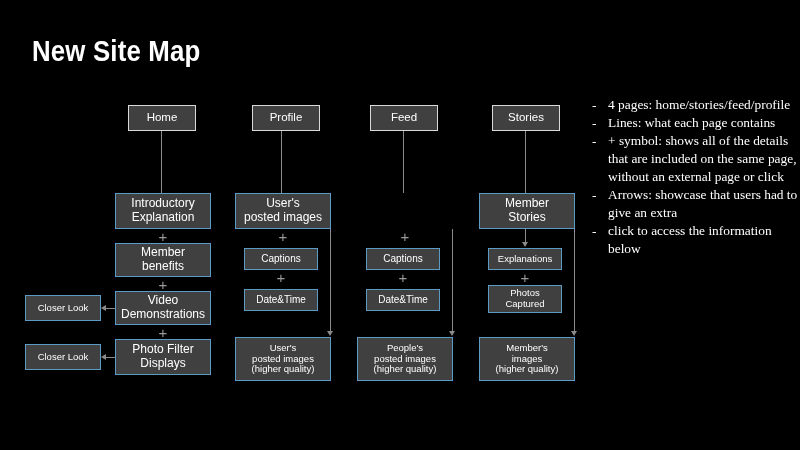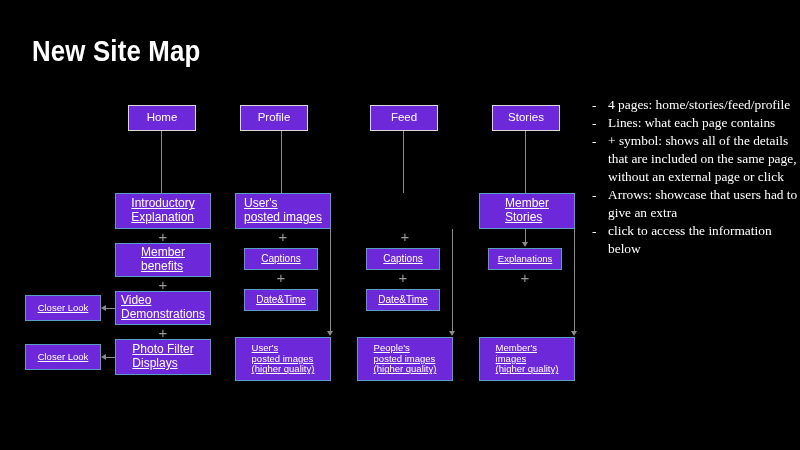--- a/index.html
+++ b/index.html
@@ -31,34 +31,33 @@
     white-space: nowrap;
   }
 
   
   .node {
     position: absolute;
     box-sizing: border-box;
     display: flex;
     align-items: center;
     justify-content: center;
-    text-align: left;
-    color: #ffffff;
-    background: #6d28d9;
+    text-align: center;
+    color: #ffffff;
+    background: #404040;
     line-height: 1.14;
     white-space: pre-line;
   }
   .node.top {
     border: 1.4px solid #d9d9d9;
     font-size: 11.5px;
   }
   .node.blue {
     border: 1.4px solid #5b9bc4;
     font-size: 12px;
-    text-decoration: underline;
   }
   .node.blue.small  { font-size: 9.5px; }
   .node.blue.tiny   { font-size: 8.6px; }
   .node.blue.mid    { font-size: 10px; }
 
   
   .vline {
     position: absolute;
     width: 1.3px;
     background: #8a8a8a;
@@ -145,21 +144,21 @@
 Displays</div>
 
   <div class="node blue small" style="left:25px; top:295px; width:76px; height:26px;">Closer Look</div>
   <div class="hline" style="left:104px; top:307.5px; width:11px;"></div>
   <div class="arrow-left" style="left:101px; top:304.5px;"></div>
 
   <div class="node blue small" style="left:25px; top:344px; width:76px; height:26px;">Closer Look</div>
   <div class="hline" style="left:104px; top:356.5px; width:11px;"></div>
   <div class="arrow-left" style="left:101px; top:353.5px;"></div>
 
-  <div class="node top" style="left:240px; top:105px; width:68px; height:26px;">Profile</div>
+  <div class="node top" style="left:252px; top:105px; width:68px; height:26px;">Profile</div>
   <div class="vline" style="left:281px; top:131px; height:62px;"></div>
 
   <div class="node blue" style="left:235px; top:193px; width:96px; height:36px;">User's
 posted images</div>
   <div class="plus" style="left:235px; top:229px; width:96px; height:14px;">+</div>
 
   <div class="node blue mid" style="left:244px; top:248px; width:74px; height:22px;">Captions</div>
   <div class="plus" style="left:244px; top:270px; width:74px; height:14px;">+</div>
 
   <div class="node blue mid" style="left:244px; top:289px; width:74px; height:22px;">Date&amp;Time</div>
@@ -193,20 +192,22 @@
 
   <div class="node blue" style="left:479px; top:193px; width:96px; height:36px;">Member
 Stories</div>
 
   <div class="vline" style="left:525px; top:229px; height:15px;"></div>
   <div class="arrow-down" style="left:522.3px; top:242px;"></div>
 
   <div class="node blue small" style="left:488px; top:248px; width:74px; height:22px;">Explanations</div>
   <div class="plus" style="left:488px; top:270px; width:74px; height:14px;">+</div>
 
+  <div class="node blue small" style="left:488px; top:285px; width:74px; height:28px;">Photos
+Captured</div>
 
   <div class="vline" style="left:574px; top:229px; height:104px;"></div>
   <div class="arrow-down" style="left:571.3px; top:331px;"></div>
 
   <div class="node blue small" style="left:479px; top:337px; width:96px; height:44px;">Member's
 images
 (higher quality)</div>
 
   <div id="notes">
     <div class="note-row">

